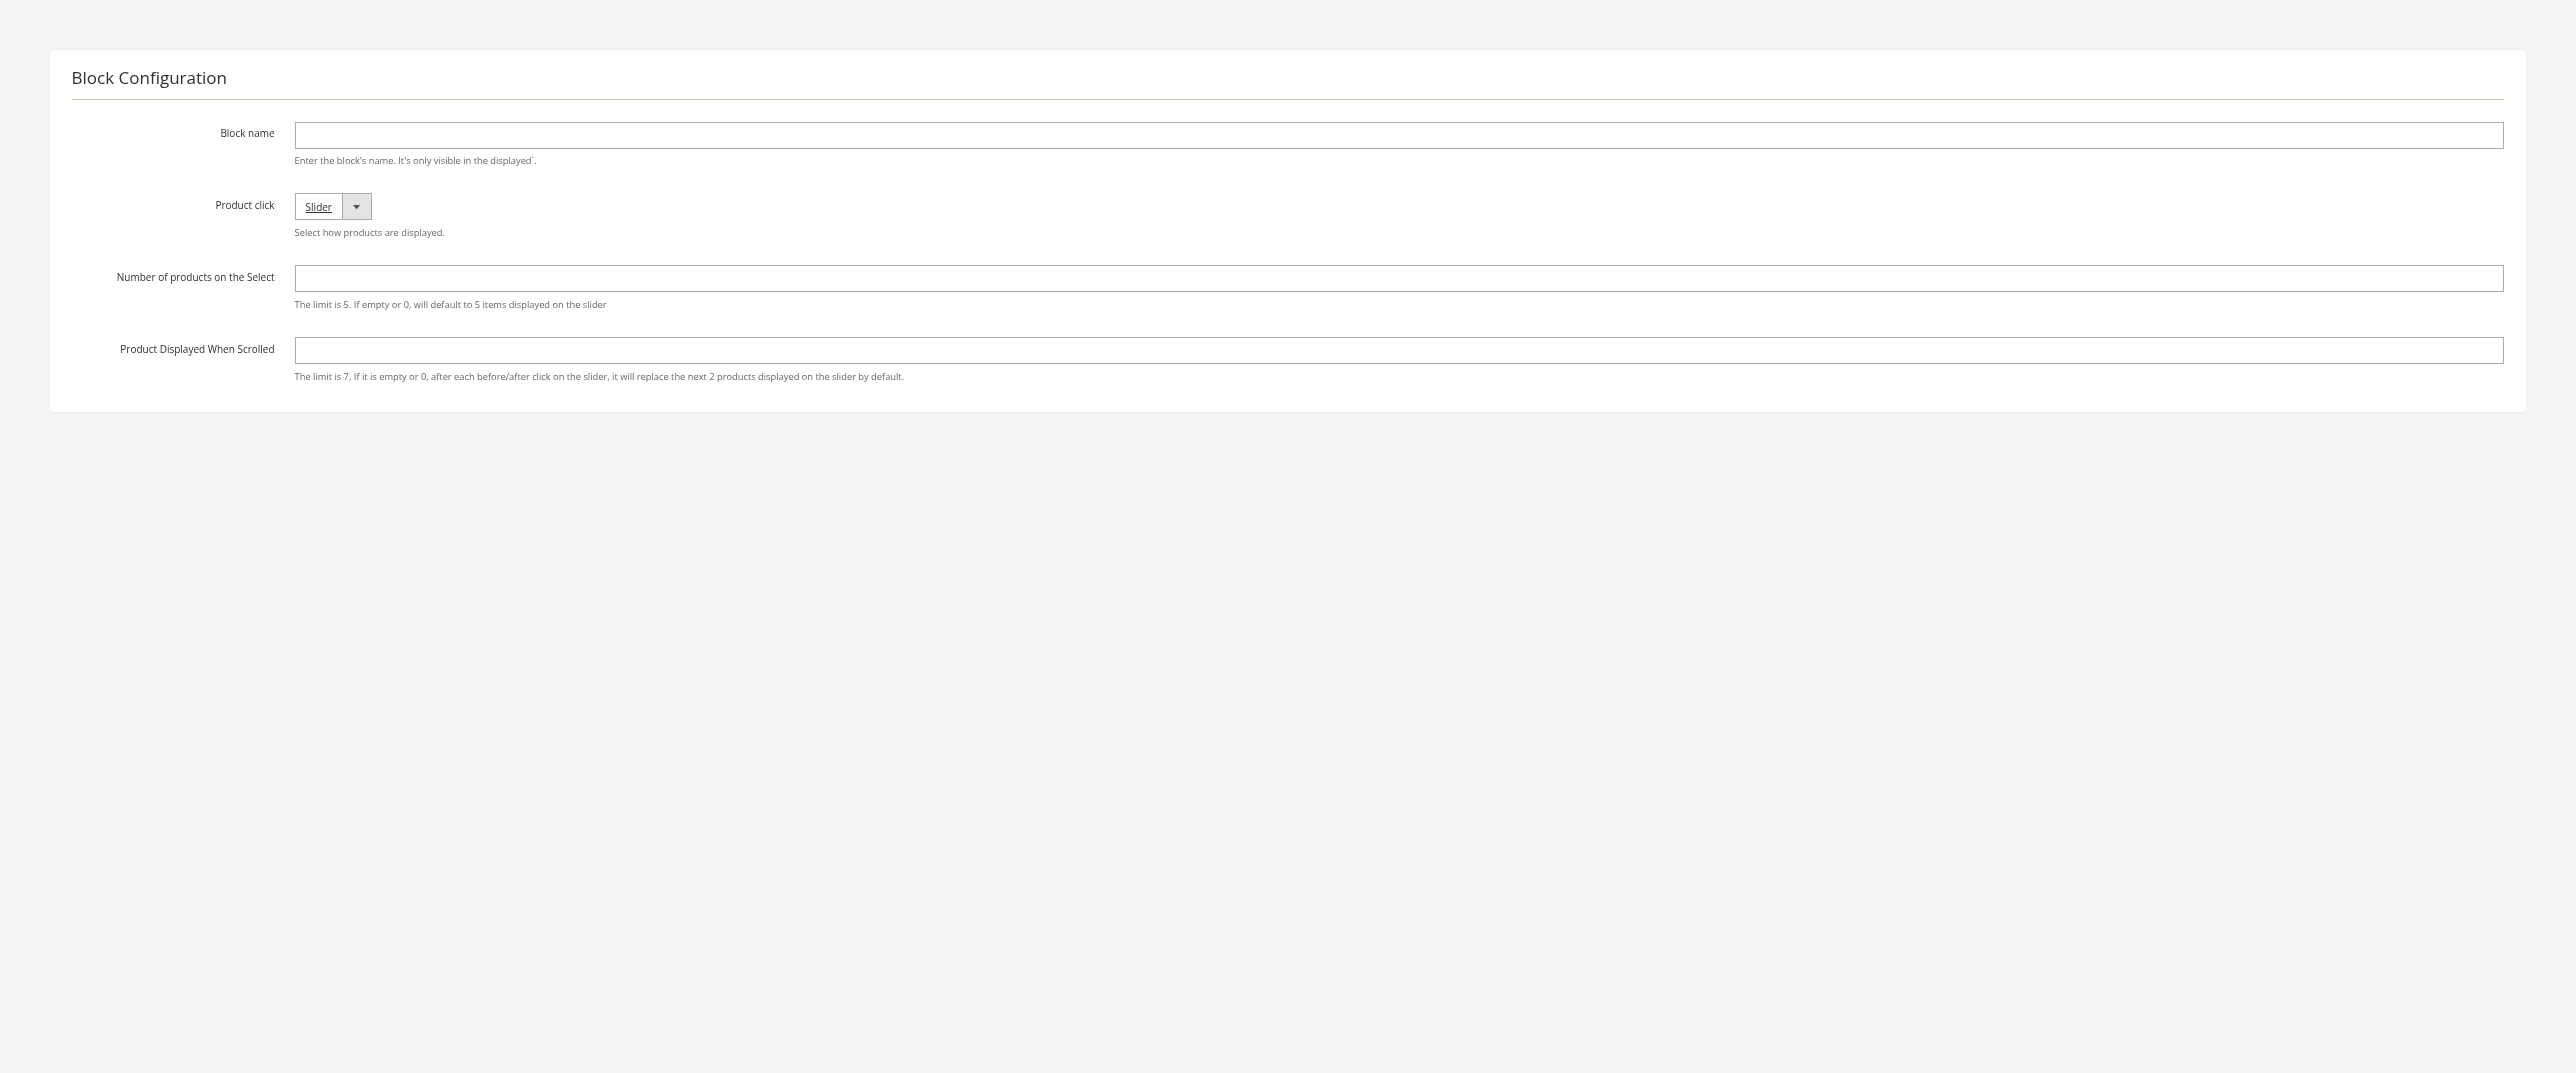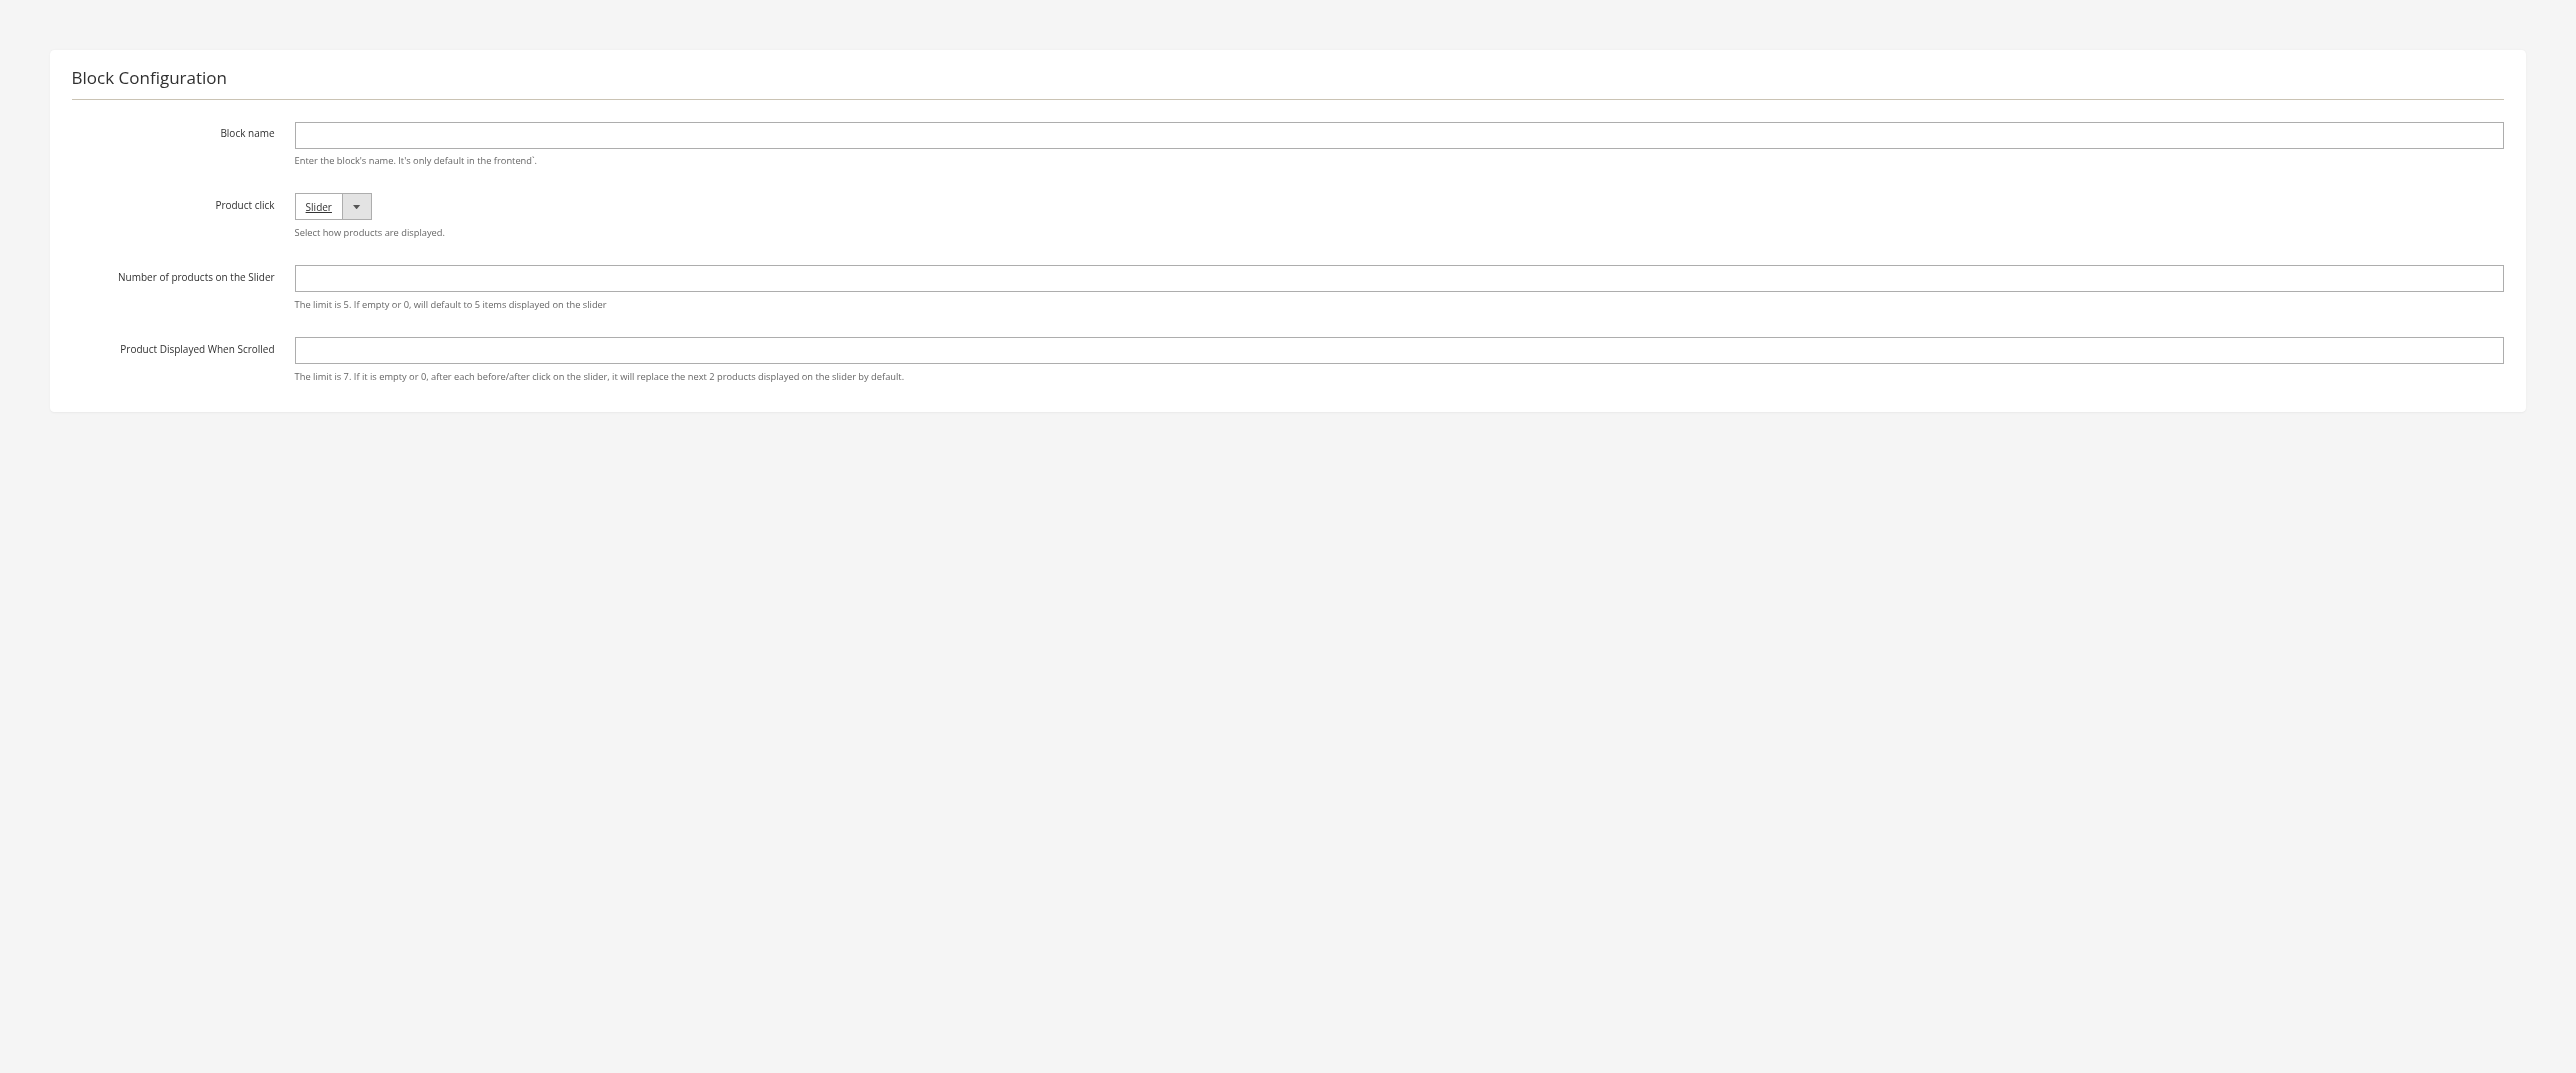--- a/index.html
+++ b/index.html
@@ -87,41 +87,41 @@
 </head>
 <body>
 
 <div class="panel">
   <h2 class="panel-title">Block Configuration</h2>
 
   <div class="field-row">
     <div class="field-label">Block name</div>
     <div class="field-control">
       <input type="text" class="text-input" value="" style="">
-      <div class="note">Enter the block's name. It's only default in the frontend`.</div>
+      <div class="note">Enter the block's name. It's only visible in the displayed`.</div>
     </div>
   </div>
 
   <div class="field-row">
     <div class="field-label">Product click</div>
     <div class="field-control">
       <div class="select-wrap">
         <div class="select-value">Slider</div>
         <div class="select-arrow">
           <svg viewBox="0 0 10 6">
               <polygon points="0,0 10,0 5,6" fill="#555"></polygon>
             </svg>
         </div>
       </div>
       <div class="note">Select how products are displayed.</div>
     </div>
   </div>
 
   <div class="field-row">
-    <div class="field-label">Number of products on the Slider</div>
+    <div class="field-label">Number of products on the Select</div>
     <div class="field-control">
       <input type="text" class="text-input" value="" style="">
       <div class="note">The limit is 5. If empty or 0, will default to 5 items displayed on the slider</div>
     </div>
   </div>
 
   <div class="field-row">
     <div class="field-label">Product Displayed When Scrolled</div>
     <div class="field-control">
       <input type="text" class="text-input" value="" style="">

